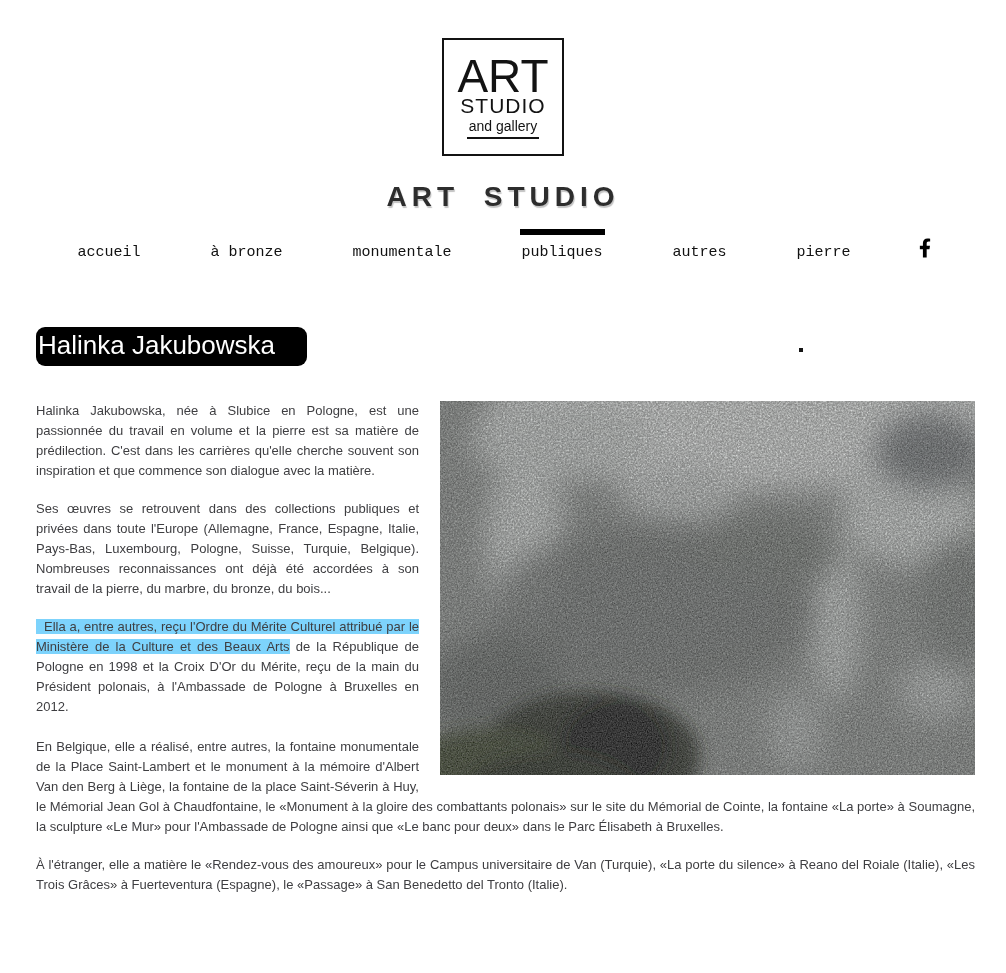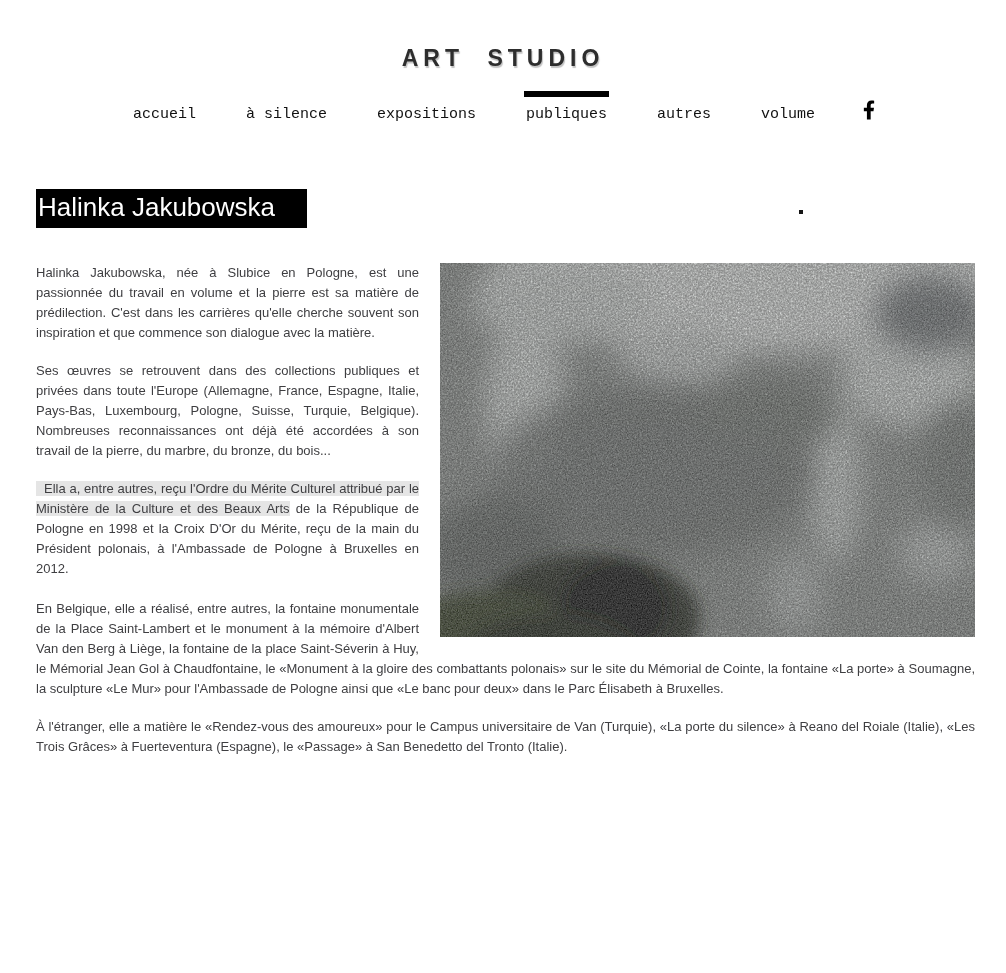--- a/index.html
+++ b/index.html
@@ -29,36 +29,37 @@
   .logo-art   { font-size: 46px; line-height: 42px; letter-spacing: 0px; font-weight: 400; }
   .logo-studio{ font-size: 21px; line-height: 22px; letter-spacing: 1px; margin-top: -2px; }
   .logo-tagline {
     font-size: 14px; line-height: 17px;
     border-bottom: 2px solid #131313;
     padding: 0 2px 2px;
     margin-top: 1px;
   }
 
   .site-title {
-    font-size: 23px;
+    margin-top: 20px;
+    font-size: 28px;
     font-weight: bold;
     letter-spacing: 5px;
     word-spacing: 12px;
     line-height: 41px;
     color: #2d2d2d;
     text-shadow: 1px 2px 1px #c3c3c3;
   }
 
   
   nav {
     margin-top: 12px;
     display: flex;
     justify-content: center;
     align-items: flex-start;
-    gap: 46px;
+    gap: 66px;
     font-family: "Liberation Mono", "DejaVu Sans Mono", monospace;
     font-size: 15px;
   }
   .nav-item {
     display: inline-block;
     color: #111;
     text-decoration: none;
     border-top: 6px solid transparent;
     padding: 9px 2px 0;
     cursor: pointer;
@@ -77,67 +78,73 @@
     margin-top: 64px;
     padding: 0 31px 14px 36px;
   }
 
   .page-title { margin: 0; font-size: 26px; font-weight: normal; line-height: 33px; }
   .page-title > span {
     display: inline-block;
     background: #000000;
     color: #ffffff;
     padding: 2px 32px 4px 2px;
+    border-radius: 9px;
   }
 
   .stray-dot {
     position: absolute;
     left: 799px;
     top: 21px;
     width: 4px;
     height: 4px;
     background: #151515;
   }
 
   .article {
     margin-top: 35px;
     font-size: 13px;
     line-height: 20px;
     text-align: justify;
   }
   .article p { margin: 0 0 18px; }
   .article p.tight { margin-bottom: 20px; }
-  .hl { background: #e5e5e5; padding-left: 8px; }
+  .hl { background: #7dd3fc; padding-left: 8px; }
 
   .photo {
     float: right;
     width: 535px;
     height: 374px;
     margin: 0 0 12px 21px;
     padding: 0;
     overflow: hidden;
   }
   .photo svg { display: block; width: 100%; height: 100%; }
 </style>
 </head>
 <body>
 
 <header>
+  <a class="logo-box">
+    <span class="logo-art">ART</span>
+    <span class="logo-studio">STUDIO</span>
+    <span class="logo-tagline">and gallery</span>
+  </a>
 
   <div class="site-title">
     <div>ART STUDIO</div>
   </div>
 
   <nav>
     <a class="nav-item">accueil</a>
-    <a class="nav-item">à silence</a>
-    <a class="nav-item">expositions</a>
+    <a class="nav-item">à bronze</a>
+    <a class="nav-item">monumentale</a>
     <a class="nav-item active">publiques</a>
     <a class="nav-item">autres</a>
-    <a class="nav-item">volume</a>
+    <a class="nav-item">pierre</a>
     <a class="nav-fb" title="facebook">
       <svg width="12" height="20" viewBox="0 0 320 512" aria-hidden="true">
         <path fill="#000000" d="M279.14 288l14.22-92.66h-88.91v-60.13c0-25.35 12.42-50.06 52.24-50.06h40.42V6.26S260.43 0 225.36 0c-73.22 0-121.08 44.38-121.08 124.72v70.62H22.89V288h81.39v224h100.17V288z"></path>
       </svg>
     </a>
   </nav>
 </header>
 
 <main>
   <h1 class="page-title">

